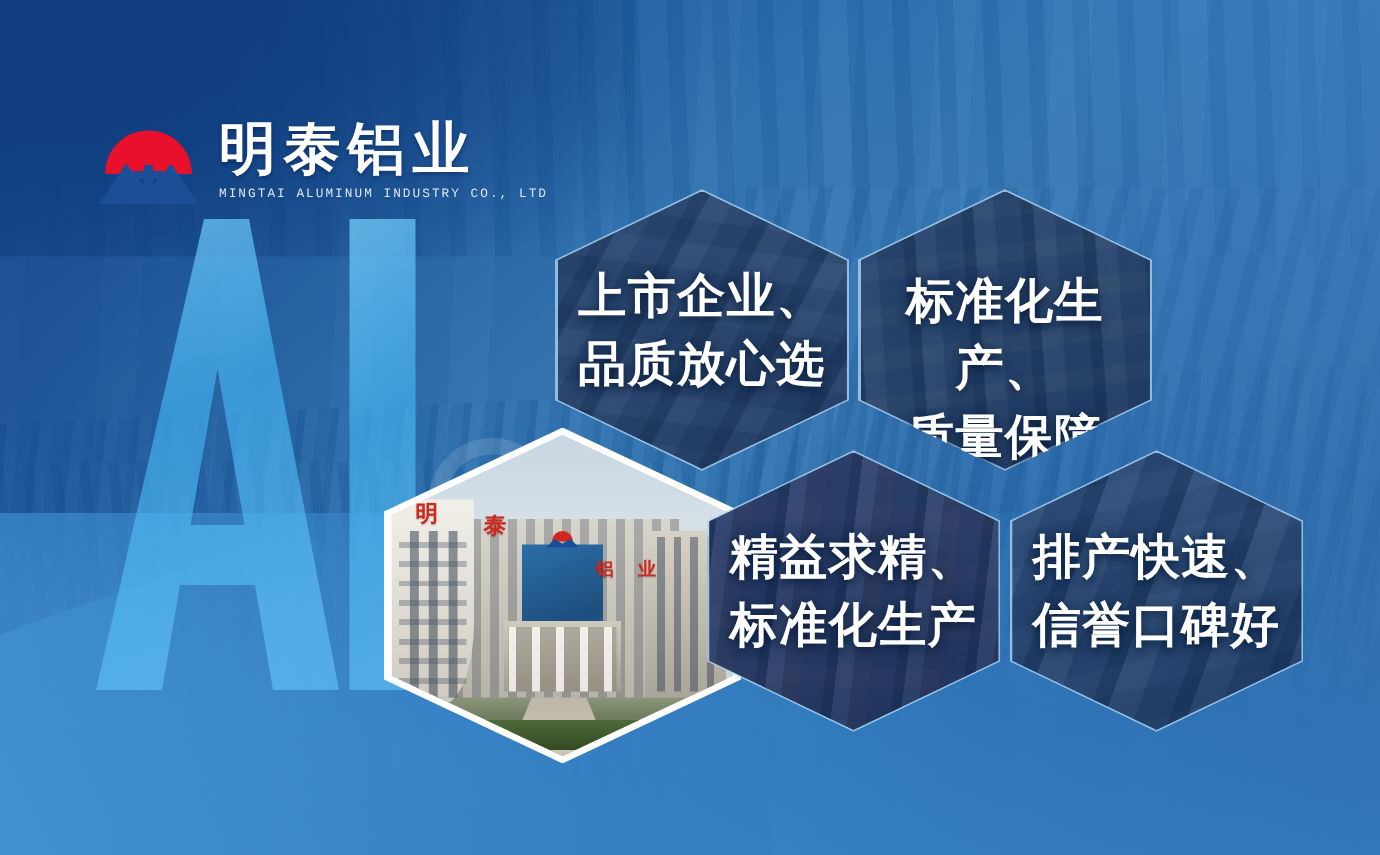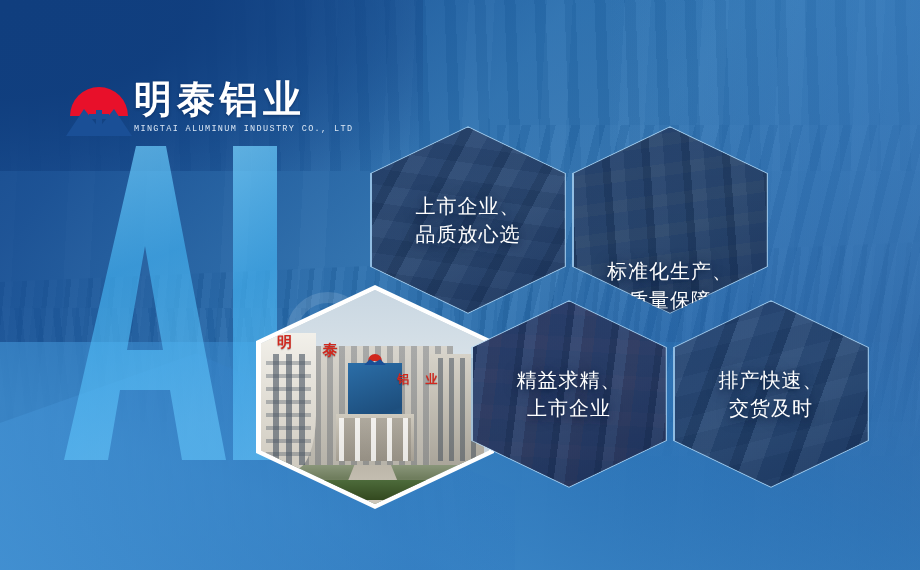--- a/index.html
+++ b/index.html
@@ -81,21 +81,21 @@
   .bg-rightglow{
     position:absolute;right:0;top:0;width:34%;height:100%;
     background:linear-gradient(270deg, rgba(90,165,225,.30), rgba(90,165,225,0));
   }
 
   
   .al{position:absolute;left:58px;top:138px;width:260px;height:330px;}
   .al svg{display:block;}
 
   
-  .logo{position:absolute;left:64px;top:76px;display:flex;align-items:center;gap:0;}
+  .logo{position:absolute;left:64px;top:76px;display:flex;align-items:center;gap:12px;}
   .logo-mark{position:relative;width:70px;height:62px;flex:none;}
   .logo-type{display:flex;flex-direction:column;line-height:1;}
   .logo-cn{
     color:#ffffff;font-size:38px;font-weight:bold;letter-spacing:5px;
     font-family:"DejaVu Sans","Liberation Sans",sans-serif;
     text-shadow:0 1px 3px rgba(0,20,60,.45);
   }
   .logo-en{
     color:#dbe7f5;font-size:8.5px;letter-spacing:1.35px;margin-top:7px;
     font-family:Liberation Mono, monospace;white-space:nowrap;
@@ -113,21 +113,21 @@
     background:rgba(176,214,243,.75);
   }
   .hex .face{
     position:absolute;inset:1.5px;
     clip-path:polygon(50% 0%,100% 25%,100% 75%,50% 100%,0% 75%,0% 25%);
     overflow:hidden;
   }
   .hex .label{
     position:relative;z-index:5;color:#ffffff;text-align:center;
     font-family:"DejaVu Sans","Liberation Sans",sans-serif;
-    font-size:20px;font-weight:normal;line-height:1.42;letter-spacing:1px;
+    font-size:32px;font-weight:bold;line-height:1.42;letter-spacing:1px;
     text-shadow:0 2px 6px rgba(3,22,52,.75),0 0 14px rgba(6,28,60,.5);
     white-space:pre-line;
   }
 
   
   .tex{position:absolute;inset:-20%;}
   .tex-gantry{
     background:
       linear-gradient(180deg,rgba(38,58,92,.55),rgba(28,44,74,.62)),
       repeating-linear-gradient(118deg, rgba(18,28,48,.55) 0 10px, rgba(120,140,172,.38) 10px 26px, rgba(52,72,108,.45) 26px 44px),
@@ -327,26 +327,26 @@
 质量保障</div>
   </div>
 
   <div class="hex" style="left:471px;top:300px;width:196px;height:188px;">
     <div class="edge"></div>
     <div class="face">
       <div class="tex tex-rollers"></div>
       <div class="hex-tint"></div>
     </div>
     <div class="label">精益求精、
-上市企业</div>
+标准化生产</div>
   </div>
 
   <div class="hex" style="left:673px;top:300px;width:196px;height:188px;">
     <div class="edge"></div>
     <div class="face">
       <div class="tex tex-beams"></div>
       <div class="hex-tint"></div>
     </div>
     <div class="label">排产快速、
-交货及时</div>
+信誉口碑好</div>
   </div>
 
 </div>
 
 </body></html>

